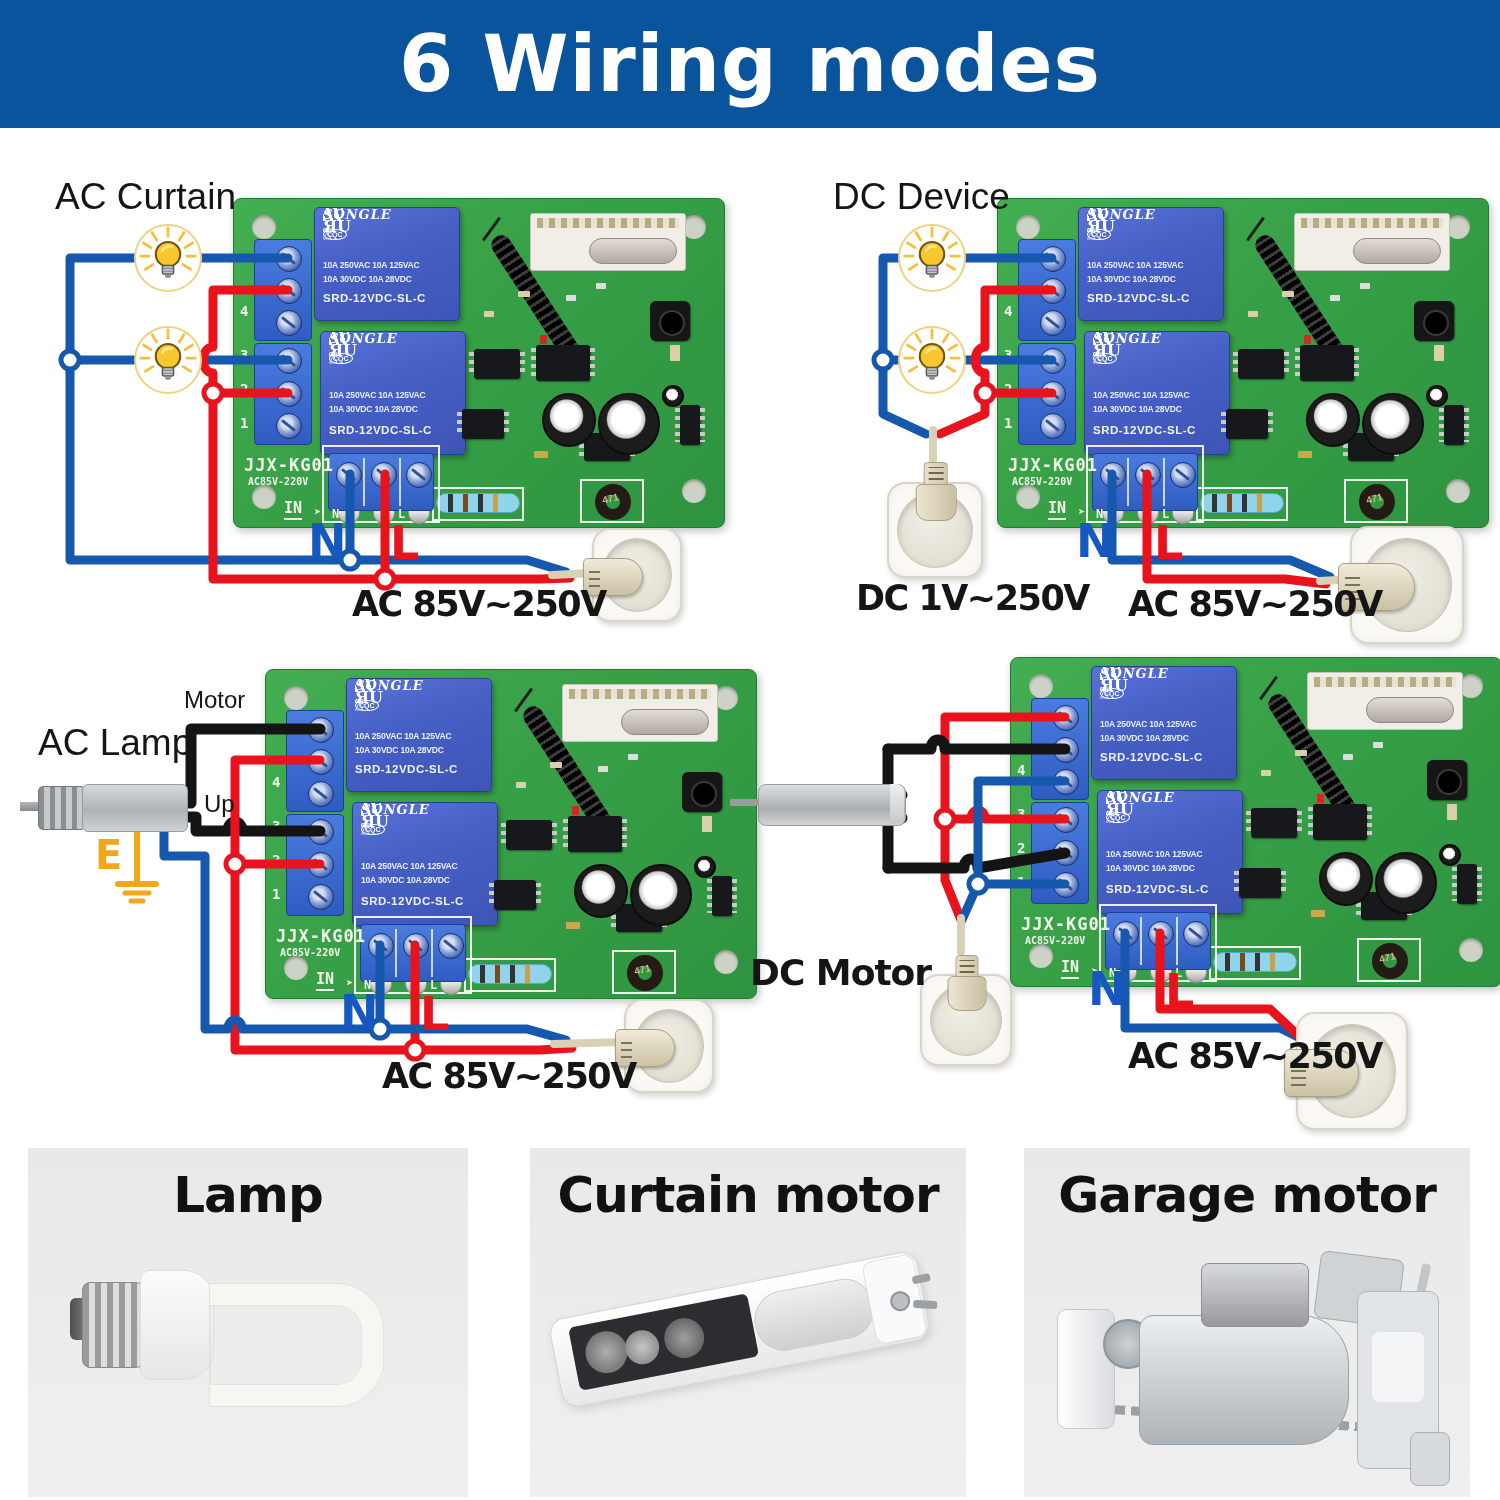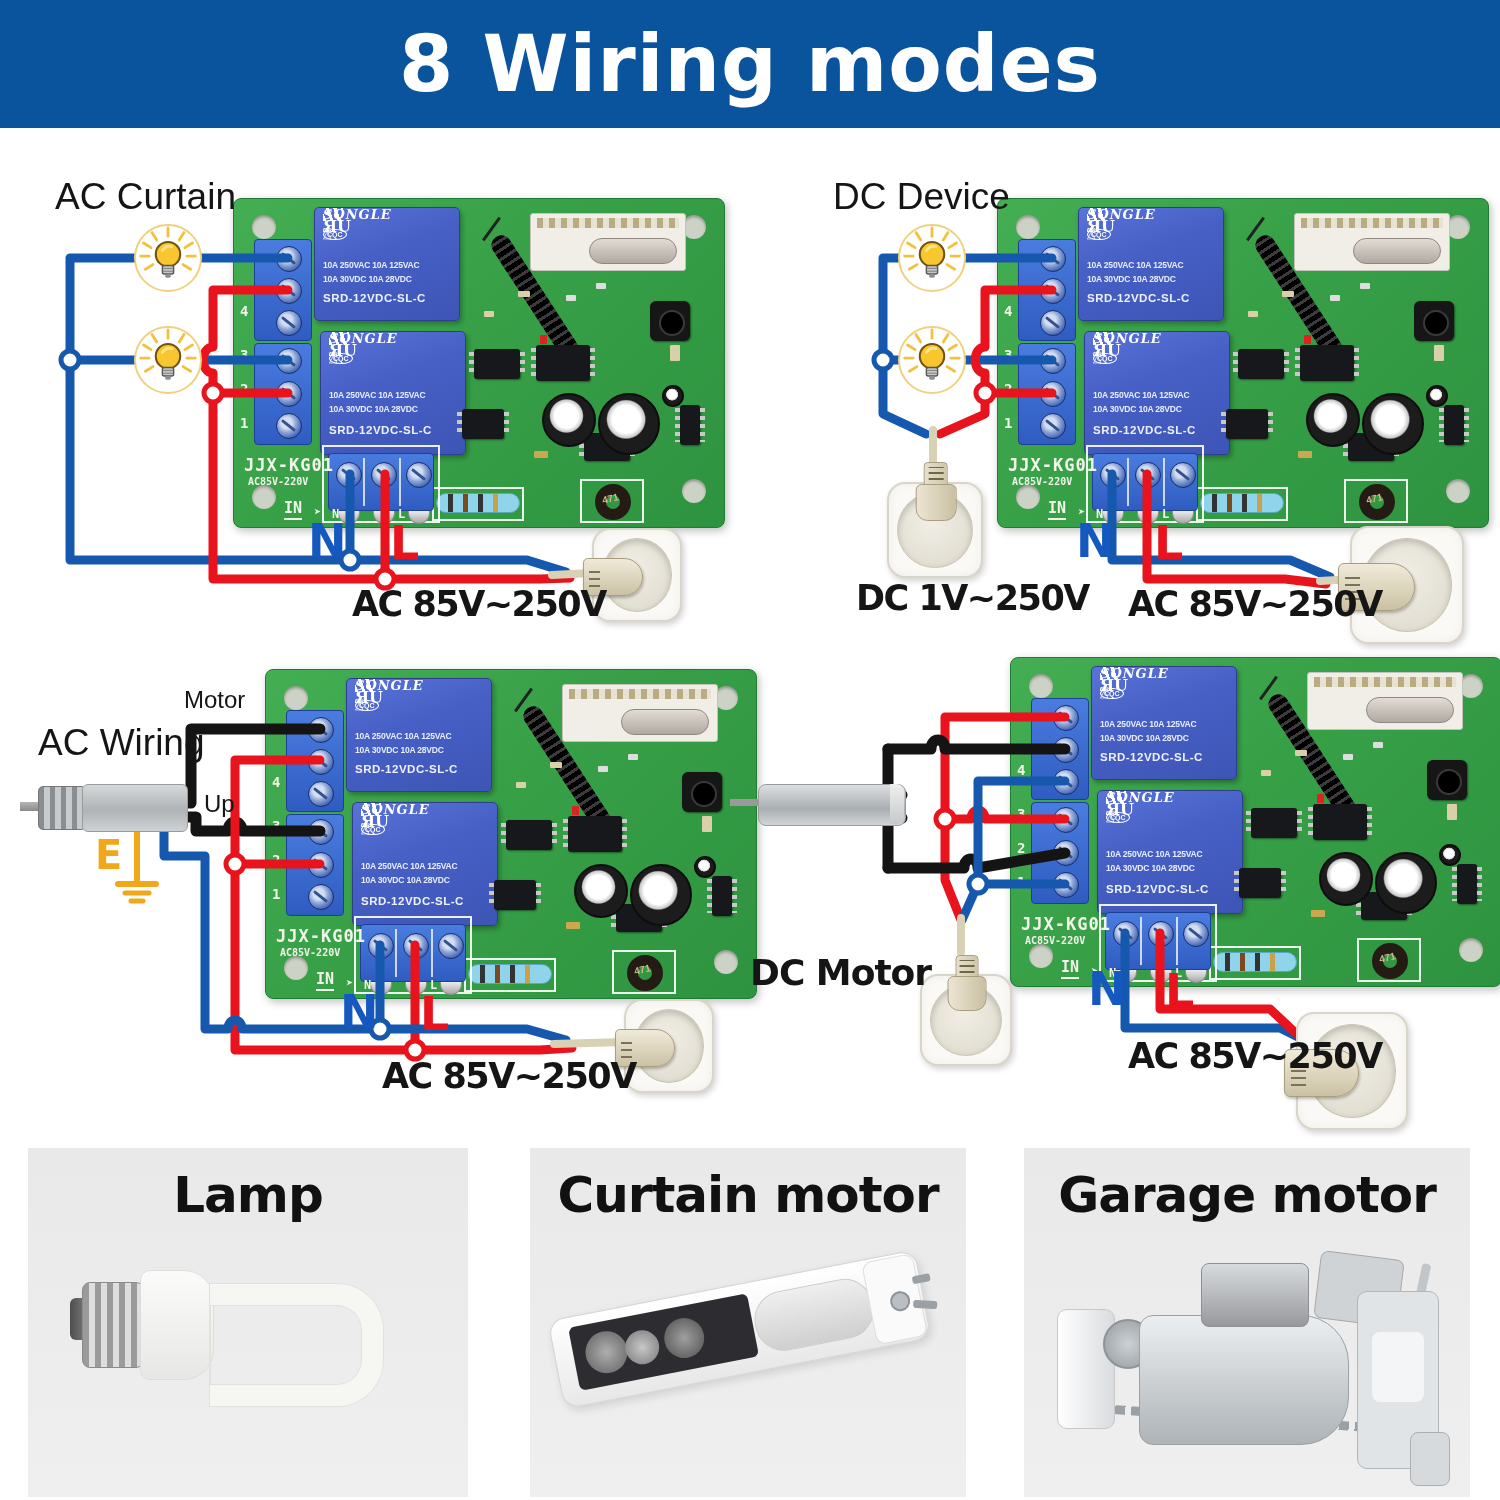--- a/index.html
+++ b/index.html
@@ -181,21 +181,21 @@
            border-radius:10px;}
   .gm-cutout{left:14px;top:40px;width:52px;height:70px;background:#f4f5f6;border-radius:8px;}
   .gm-foot{left:52px;top:140px;width:38px;height:52px;background:#d6dadc;border:1px solid #acb0b3;border-radius:8px;}
 </style>
 </head>
 <body>
 
 <div class="canvas">
 
   <div class="banner">
-    <div class="banner-title">8 Wiring modes</div>
+    <div class="banner-title">6 Wiring modes</div>
   </div>
 
   <div class="pcb-slot" style="left:233px;top:198px">
   <div class="pcb">
     <div class="hole" style="left:18px;top:16px"></div>
     <div class="hole" style="left:448px;top:16px"></div>
     <div class="hole" style="left:18px;top:286px"></div>
     <div class="hole" style="left:448px;top:280px"></div>
 
     <div class="tblock" style="left:20px;top:40px"></div>
@@ -824,21 +824,21 @@
   <div class="socket" style="left:920px;top:974px;width:88px;height:88px">
     <div class="recess"></div>
     <div class="dc-plug">
         <div class="dc-neck"></div>
         <div class="dc-body"></div>
       </div>
   </div>
 
   <div class="lbl dev" style="left:55px;top:176px">AC Curtain</div>
   <div class="lbl dev" style="left:833px;top:176px">DC Device</div>
-  <div class="lbl dev" style="left:38px;top:722px">AC Wiring</div>
+  <div class="lbl dev" style="left:38px;top:722px">AC Lamp</div>
   <div class="lbl devb" style="left:750px;top:952px">DC Motor</div>
 
   <div class="lbl nl n" style="left:308px;top:514px">N</div>
   <div class="lbl nl l" style="left:390px;top:516px">L</div>
   <div class="lbl nl n" style="left:1076px;top:514px">N</div>
   <div class="lbl nl l" style="left:1154px;top:516px">L</div>
   <div class="lbl nl n" style="left:340px;top:985px">N</div>
   <div class="lbl nl l" style="left:420px;top:987px">L</div>
   <div class="lbl nl n" style="left:1088px;top:962px">N</div>
   <div class="lbl nl l" style="left:1165px;top:964px">L</div>

